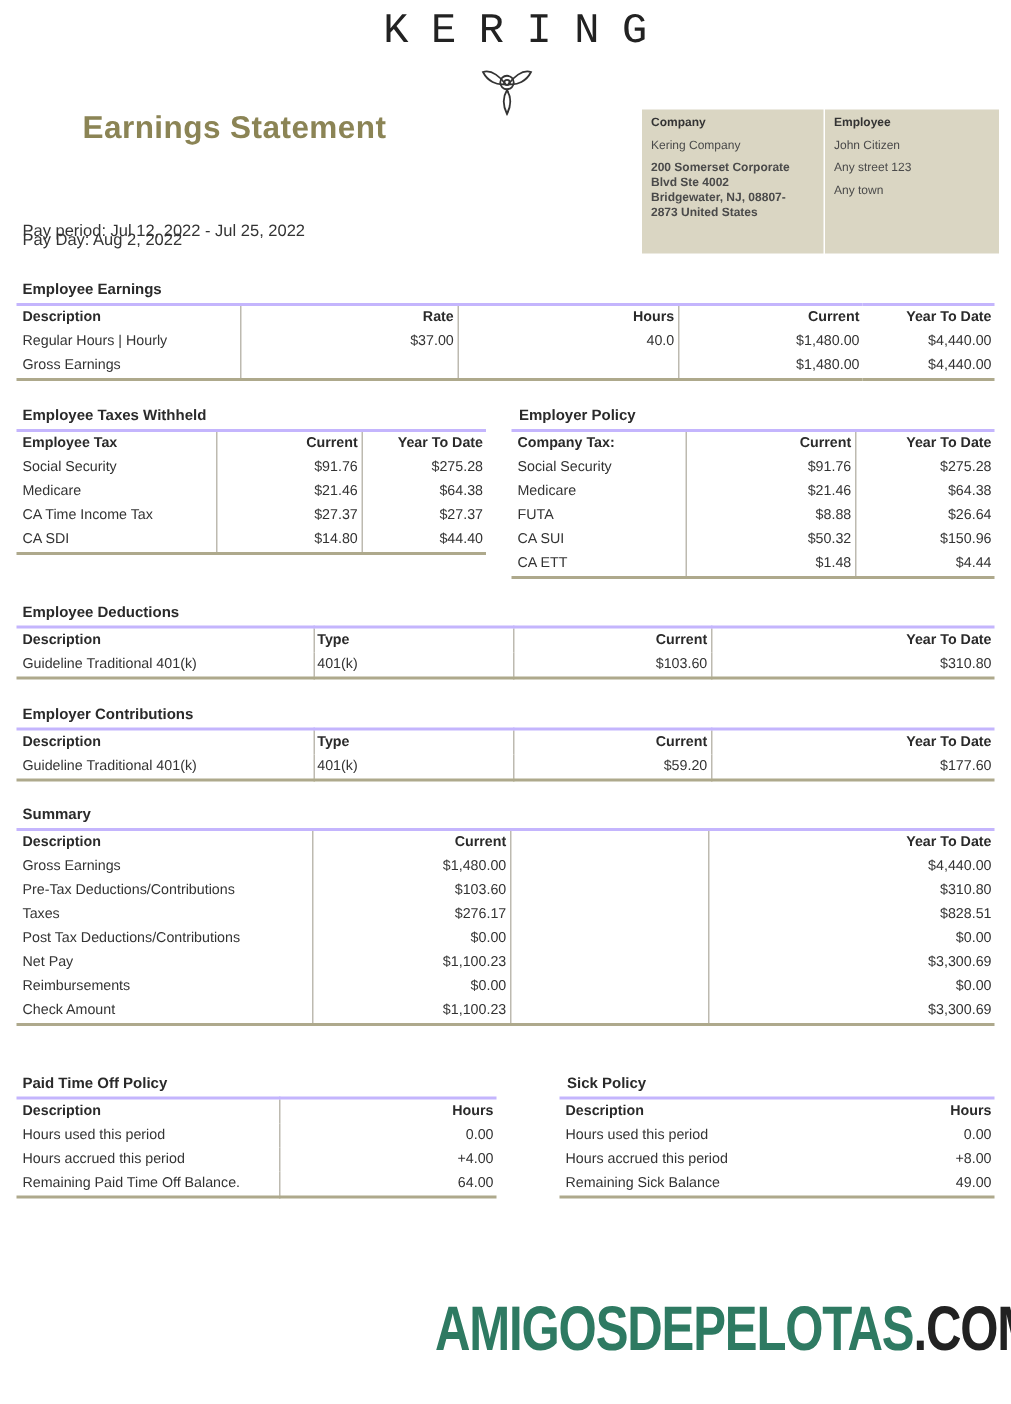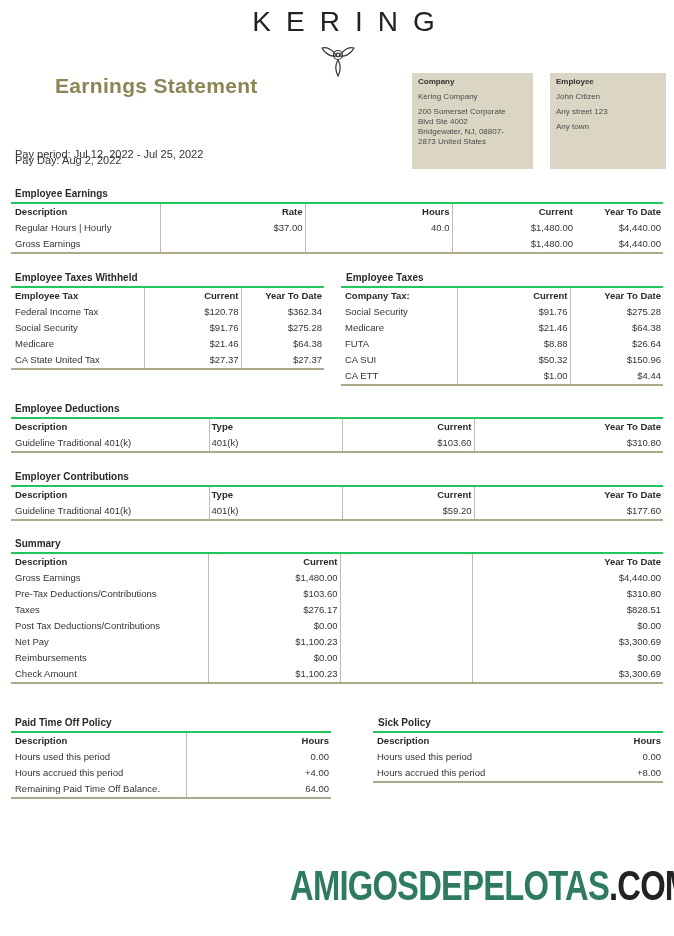--- a/index.html
+++ b/index.html
@@ -4,35 +4,35 @@
 <style>
   html, body { margin: 0; padding: 0; background: #ffffff; }
   body {
     width: 674px; height: 936px; position: relative; overflow: hidden;
     font-family: "Liberation Sans", sans-serif; color: #2a2a2a; font-size: 10px;
   }
   .abs { position: absolute; }
 
   
   .brand { left: 0; width: 674px; top: 6px; text-align: center;
-    font-family: Liberation Sans, sans-serif; font-weight: 300; font-size: 28px;
+    font-family: Liberation Mono, monospace; font-weight: 300; font-size: 28px;
     letter-spacing: 15px; color: #222; padding-left: 28px; box-sizing: border-box; }
   .logo { left: 318px; top: 42px; width: 40px; height: 38px; }
   .title { left: 15px; top: 74px; font-size: 21px; font-weight: bold; color: #8b8455; letter-spacing: 0.3px; margin-left: 40px; }
   .payline { left: 15px; font-size: 11px; color: #333; }
   .infobox { background: #dad6c3; top: 73px; height: 96px; padding: 4px 6px; box-sizing: border-box;
     font-size: 8px; line-height: 10px; color: #4a4a4a; }
   .infobox .hd { font-weight: bold; color: #333; margin-bottom: 5px; }
   .infobox .ln { margin-bottom: 5px; }
-  .infobox .addr { white-space: pre-line; }
+  .infobox .addr { white-space: pre-line; font-weight: bold; }
 
   
   .sec-title { font-size: 10px; font-weight: bold; color: #2a2a2a; }
   table.t { position: absolute; border-collapse: collapse; font-size: 9.5px; table-layout: fixed; }
-  table.t { border-top: 2px solid #22c55e; border-bottom: 2px solid #aea98c; }
+  table.t { border-top: 2px solid #c4b5fd; border-bottom: 2px solid #aea98c; }
   table.t td, table.t th { padding: 0 2px; height: 16px; line-height: 16px; white-space: nowrap; overflow: hidden; }
   table.t th { font-weight: bold; color: #2a2a2a; text-align: left; }
   table.t td { color: #333; }
   table.t .r { text-align: right; }
   table.t .sep { border-left: 1px solid #bdbab0; }
   table.t td:first-child, table.t th:first-child { padding-left: 4px; }
 
   
   .wm { left: 290px; top: 862px; font-family: "Liberation Sans", sans-serif; font-weight: bold;
     font-size: 42px; letter-spacing: -1px; transform: scaleX(0.78); transform-origin: left top; white-space: nowrap; }
@@ -49,21 +49,21 @@
     <path d="M36 6 C30 4 24 10 21 14 C27 15 33 12 36 6 Z"></path>
     <circle cx="20" cy="13" r="4.5"></circle>
     <circle cx="20" cy="13" r="1.8"></circle>
     <path d="M20 18 C17 23 17 28 20 34 C23 28 23 23 20 18 Z"></path>
   </svg>
 </div>
 <div class="abs title">Earnings Statement</div>
 <div class="abs payline" style="top:148px">Pay period: Jul 12, 2022 - Jul 25, 2022</div>
 <div class="abs payline" style="top:154px">Pay Day: Aug 2, 2022</div>
 
-<div class="abs infobox" style="left:412px; width:121px;">
+<div class="abs infobox" style="left:428px; width:121px;">
   <div class="hd">Company</div>
   <div class="ln">Kering Company</div>
   <div class="ln addr">200 Somerset Corporate
 Blvd Ste 4002
 Bridgewater, NJ, 08807-
 2873 United States</div>
 </div>
 <div class="abs infobox" style="left:550px; width:116px;">
   <div class="hd">Employee</div>
   <div class="ln">John Citizen</div>
@@ -112,43 +112,43 @@
       <col style="width:97px">
       <col style="width:83px">
     </colgroup>
   <tbody>
       <tr>
     <th>Employee Tax</th>
     <th class="r sep">Current</th>
     <th class="r sep">Year To Date</th>
   </tr>
   <tr>
-        <td>Federal Income Tax</td>
-        <td class="r sep">$120.78</td>
-        <td class="r sep">$362.34</td>
-      </tr>
-  <tr>
         <td>Social Security</td>
         <td class="r sep">$91.76</td>
         <td class="r sep">$275.28</td>
       </tr>
   <tr>
         <td>Medicare</td>
         <td class="r sep">$21.46</td>
         <td class="r sep">$64.38</td>
       </tr>
   <tr>
-        <td>CA State United Tax</td>
+        <td>CA Time Income Tax</td>
         <td class="r sep">$27.37</td>
         <td class="r sep">$27.37</td>
       </tr>
-</tbody>
-  </table>
-
-<div class="abs sec-title" style="left:346px; top:272px">Employee Taxes</div>
+  <tr>
+        <td>CA SDI</td>
+        <td class="r sep">$14.80</td>
+        <td class="r sep">$44.40</td>
+      </tr>
+</tbody>
+  </table>
+
+<div class="abs sec-title" style="left:346px; top:272px">Employer Policy</div>
 <table class="t" style="left:341px; top:286px; width:322px;">
   <colgroup>
       <col style="width:116px">
       <col style="width:113px">
       <col style="width:93px">
     </colgroup>
   <tbody>
       <tr>
     <th>Company Tax:</th>
     <th class="r sep">Current</th>
@@ -169,21 +169,21 @@
         <td class="r sep">$8.88</td>
         <td class="r sep">$26.64</td>
       </tr>
   <tr>
         <td>CA SUI</td>
         <td class="r sep">$50.32</td>
         <td class="r sep">$150.96</td>
       </tr>
   <tr>
         <td>CA ETT</td>
-        <td class="r sep">$1.00</td>
+        <td class="r sep">$1.48</td>
         <td class="r sep">$4.44</td>
       </tr>
 </tbody>
   </table>
 
 <div class="abs sec-title" style="left:15px; top:403px">Employee Deductions</div>
 <table class="t" style="left:11px; top:417px; width:652px;">
   <colgroup>
       <col style="width:198px">
       <col style="width:133px">
@@ -328,18 +328,22 @@
     <th class="r">Hours</th>
   </tr>
   <tr>
         <td>Hours used this period</td>
         <td class="r">0.00</td>
       </tr>
   <tr>
         <td>Hours accrued this period</td>
         <td class="r">+8.00</td>
       </tr>
+  <tr>
+        <td>Remaining Sick Balance</td>
+        <td class="r">49.00</td>
+      </tr>
 </tbody>
   </table>
 
 <div class="abs wm">
   <span class="g">AMIGOSDEPELOTAS</span><span class="k">.COM</span>
 </div>
 
 </body></html>

